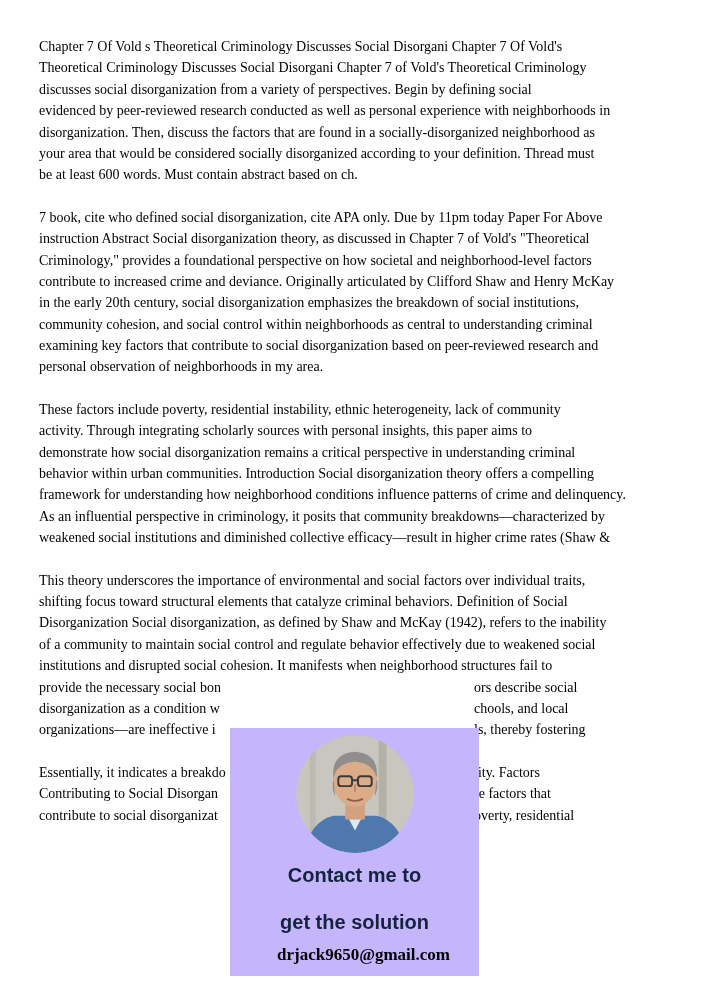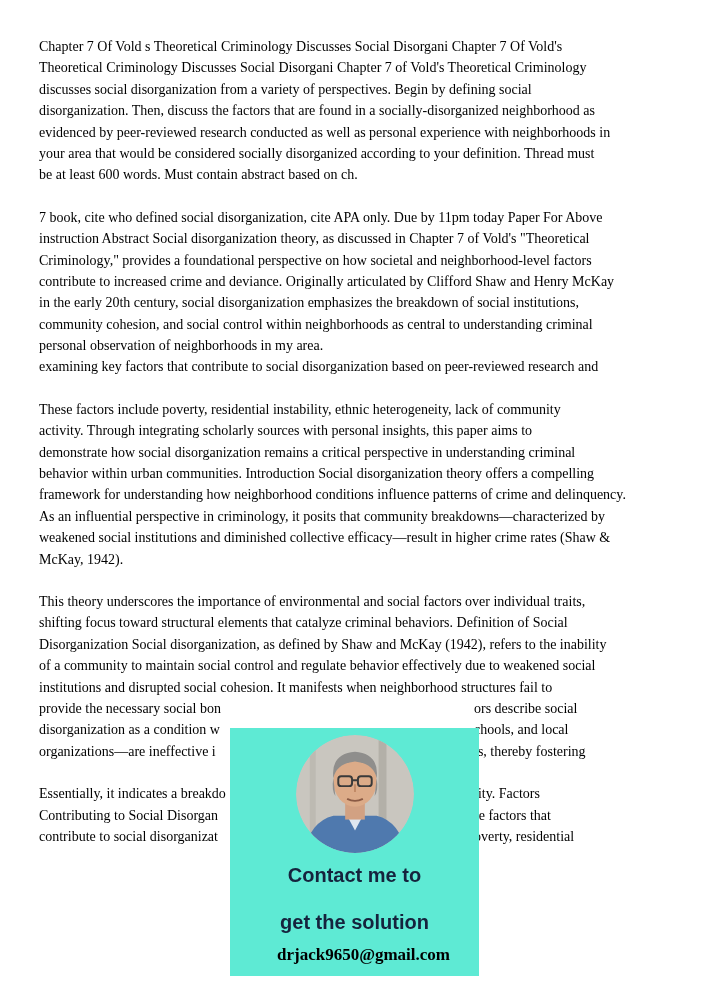--- a/index.html
+++ b/index.html
@@ -65,63 +65,62 @@
   }
 </style>
 </head>
 <body>
 
 <div class="doc">
     <div class="paragraph">
       <div class="line">Chapter 7 Of Vold s Theoretical Criminology Discusses Social Disorgani Chapter 7 Of Vold's</div>
       <div class="line">Theoretical Criminology Discusses Social Disorgani Chapter 7 of Vold's Theoretical Criminology</div>
       <div class="line">discusses social disorganization from a variety of perspectives. Begin by defining social</div>
+      <div class="line">evidenced by peer-reviewed research conducted as well as personal experience with neighborhoods in</div>
       <div class="line">disorganization. Then, discuss the factors that are found in a socially-disorganized neighborhood as</div>
-      <div class="line">evidenced by peer-reviewed research conducted as well as personal experience with neighborhoods in</div>
       <div class="line">your area that would be considered socially disorganized according to your definition. Thread must</div>
       <div class="line">be at least 600 words. Must contain abstract based on ch.</div>
     </div>
     <div class="paragraph">
       <div class="line">7 book, cite who defined social disorganization, cite APA only. Due by 11pm today Paper For Above</div>
       <div class="line">instruction Abstract Social disorganization theory, as discussed in Chapter 7 of Vold's "Theoretical</div>
       <div class="line">Criminology," provides a foundational perspective on how societal and neighborhood-level factors</div>
       <div class="line">contribute to increased crime and deviance. Originally articulated by Clifford Shaw and Henry McKay</div>
       <div class="line">in the early 20th century, social disorganization emphasizes the breakdown of social institutions,</div>
       <div class="line">community cohesion, and social control within neighborhoods as central to understanding criminal</div>
+      <div class="line">examining key factors that contribute to social disorganization based on peer-reviewed research and</div>
       <div class="line">personal observation of neighborhoods in my area.</div>
-      <div class="line">examining key factors that contribute to social disorganization based on peer-reviewed research and</div>
     </div>
     <div class="paragraph">
       <div class="line">These factors include poverty, residential instability, ethnic heterogeneity, lack of community</div>
       <div class="line">activity. Through integrating scholarly sources with personal insights, this paper aims to</div>
       <div class="line">demonstrate how social disorganization remains a critical perspective in understanding criminal</div>
       <div class="line">behavior within urban communities. Introduction Social disorganization theory offers a compelling</div>
       <div class="line">framework for understanding how neighborhood conditions influence patterns of crime and delinquency.</div>
       <div class="line">As an influential perspective in criminology, it posits that community breakdowns—characterized by</div>
       <div class="line">weakened social institutions and diminished collective efficacy—result in higher crime rates (Shaw &amp;</div>
-      <div class="line">McKay, 1942).</div>
     </div>
     <div class="paragraph">
       <div class="line">This theory underscores the importance of environmental and social factors over individual traits,</div>
       <div class="line">shifting focus toward structural elements that catalyze criminal behaviors. Definition of Social</div>
       <div class="line">Disorganization Social disorganization, as defined by Shaw and McKay (1942), refers to the inability</div>
       <div class="line">of a community to maintain social control and regulate behavior effectively due to weakened social</div>
       <div class="line">institutions and disrupted social cohesion. It manifests when neighborhood structures fail to</div>
       <div class="line"><span>provide the necessary social bon</span><span class="frag-right" style="left: 435px;">ors describe social</span></div>
       <div class="line"><span>disorganization as a condition w</span><span class="frag-right" style="left: 435px; text-align: center;">chools, and local</span></div>
       <div class="line"><span>organizations—are ineffective i</span><span class="frag-right" style="left: 435px;">ls, thereby fostering</span></div>
     </div>
     <div class="paragraph">
       <div class="line"><span>Essentially, it indicates a breakdo</span><span class="frag-right" style="left: 435px;">lity. Factors</span></div>
       <div class="line"><span>Contributing to Social Disorgan</span><span class="frag-right" style="left: 435px;">re factors that</span></div>
       <div class="line"><span>contribute to social disorganizat</span><span class="frag-right" style="left: 435px;">overty, residential</span></div>
     </div>
   </div>
 
-<div class="contact-card" style="background: #5eead4;">
+<div class="contact-card" style="background: #c4b5fd;">
   <span class="avatar">
     <svg viewBox="0 0 120 120" xmlns="http://www.w3.org/2000/svg">
       <defs>
         <clipPath id="avclip">
             <circle cx="60" cy="60" r="60"></circle>
           </clipPath>
       </defs>
       <g clip-path="url(#avclip)">
         <rect width="120" height="120" fill="#c9c6bf"></rect>
         <rect x="84" y="0" width="8" height="120" fill="#b3b0a8"></rect>

